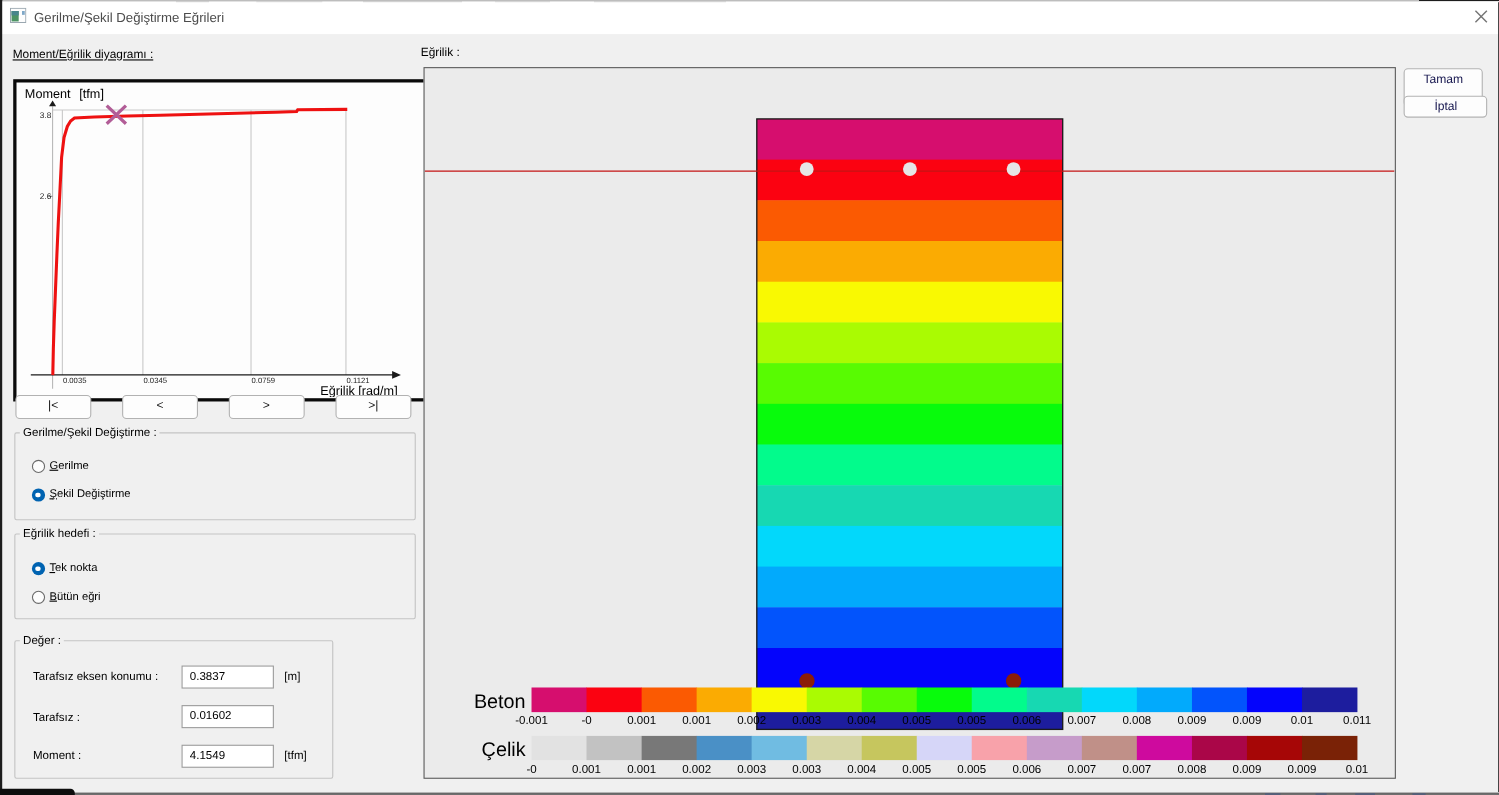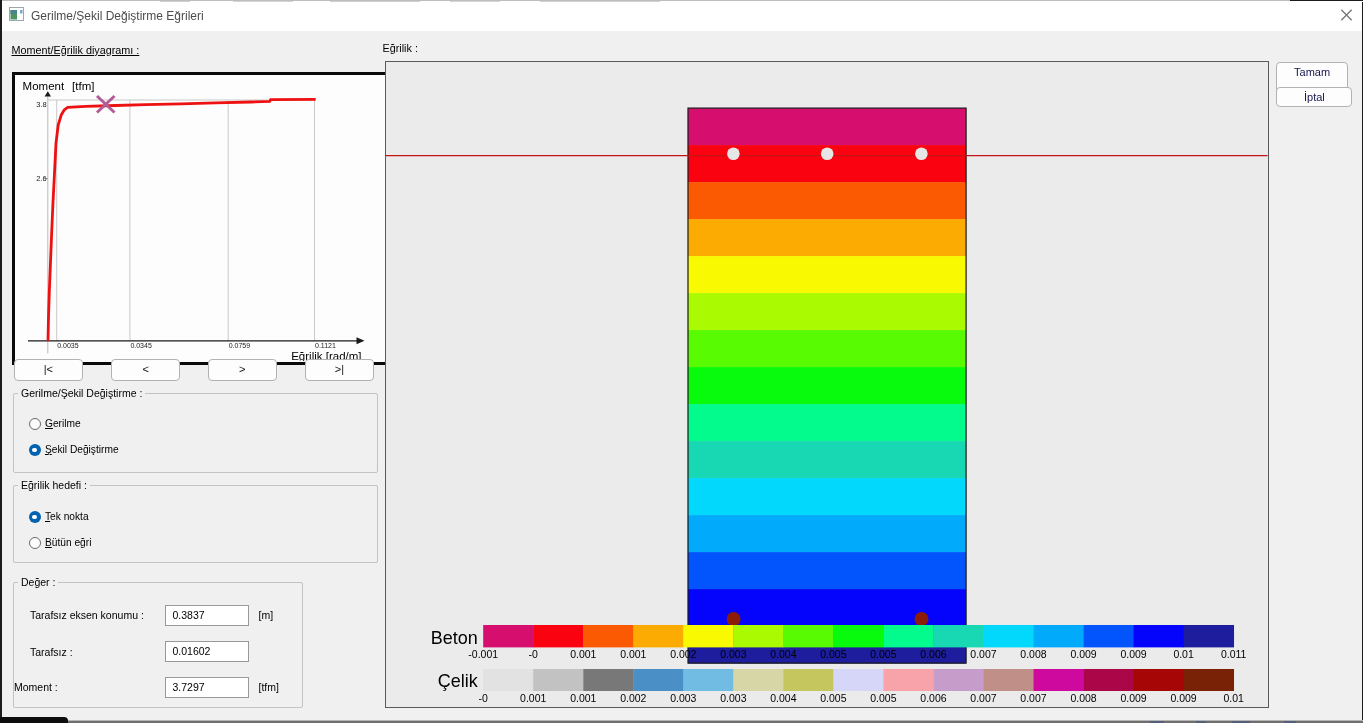--- a/index.html
+++ b/index.html
@@ -85,22 +85,22 @@
 <div class="rlbl" style="left:31px;top:51.7px;"><u>B</u>ütün eğri</div>
 </div>
 
 <div class="grp" style="left:13px;top:581.5px;width:290px;height:126.5px;">
 <div class="grplbl">Değer :</div>
 <div class="flbl" style="left:16px;top:26.5px;">Tarafsız eksen konumu :</div>
 <div class="inp" style="left:150.5px;top:22.5px;">0.3837</div>
 <div class="flbl" style="left:244.5px;top:26.5px;">[m]</div>
 <div class="flbl" style="left:16px;top:63px;">Tarafsız :</div>
 <div class="inp" style="left:150.5px;top:58.8px;">0.01602</div>
-<div class="flbl" style="left:0;top:98.8px;">Moment :</div>
-<div class="inp" style="left:150.5px;top:94.9px;">3.7297</div>
+<div class="flbl" style="left:16px;top:98.8px;">Moment :</div>
+<div class="inp" style="left:150.5px;top:94.9px;">4.1549</div>
 <div class="flbl" style="left:244.5px;top:98.8px;">[tfm]</div>
 </div>
 
 <div class="lbl" style="left:382.5px;top:42px;">Eğrilik :</div>
 <div class="abs" style="left:385.4px;top:61.3px;width:883.8px;height:646.4px;background:#ebebeb;border:1px solid #5a5a5a;">
 <svg width="881.6" height="644.6" viewBox="0 0 881.6 644.6" style="position:absolute;left:0;top:0;">
 <rect x="302.0" y="46.1" width="278.1" height="37.4" fill="#d60e6e"></rect>
 <rect x="302.0" y="83.1" width="278.1" height="37.4" fill="#fb0211"></rect>
 <rect x="302.0" y="120.1" width="278.1" height="37.4" fill="#fb5a02"></rect>
 <rect x="302.0" y="157.1" width="278.1" height="37.4" fill="#fbab02"></rect>

